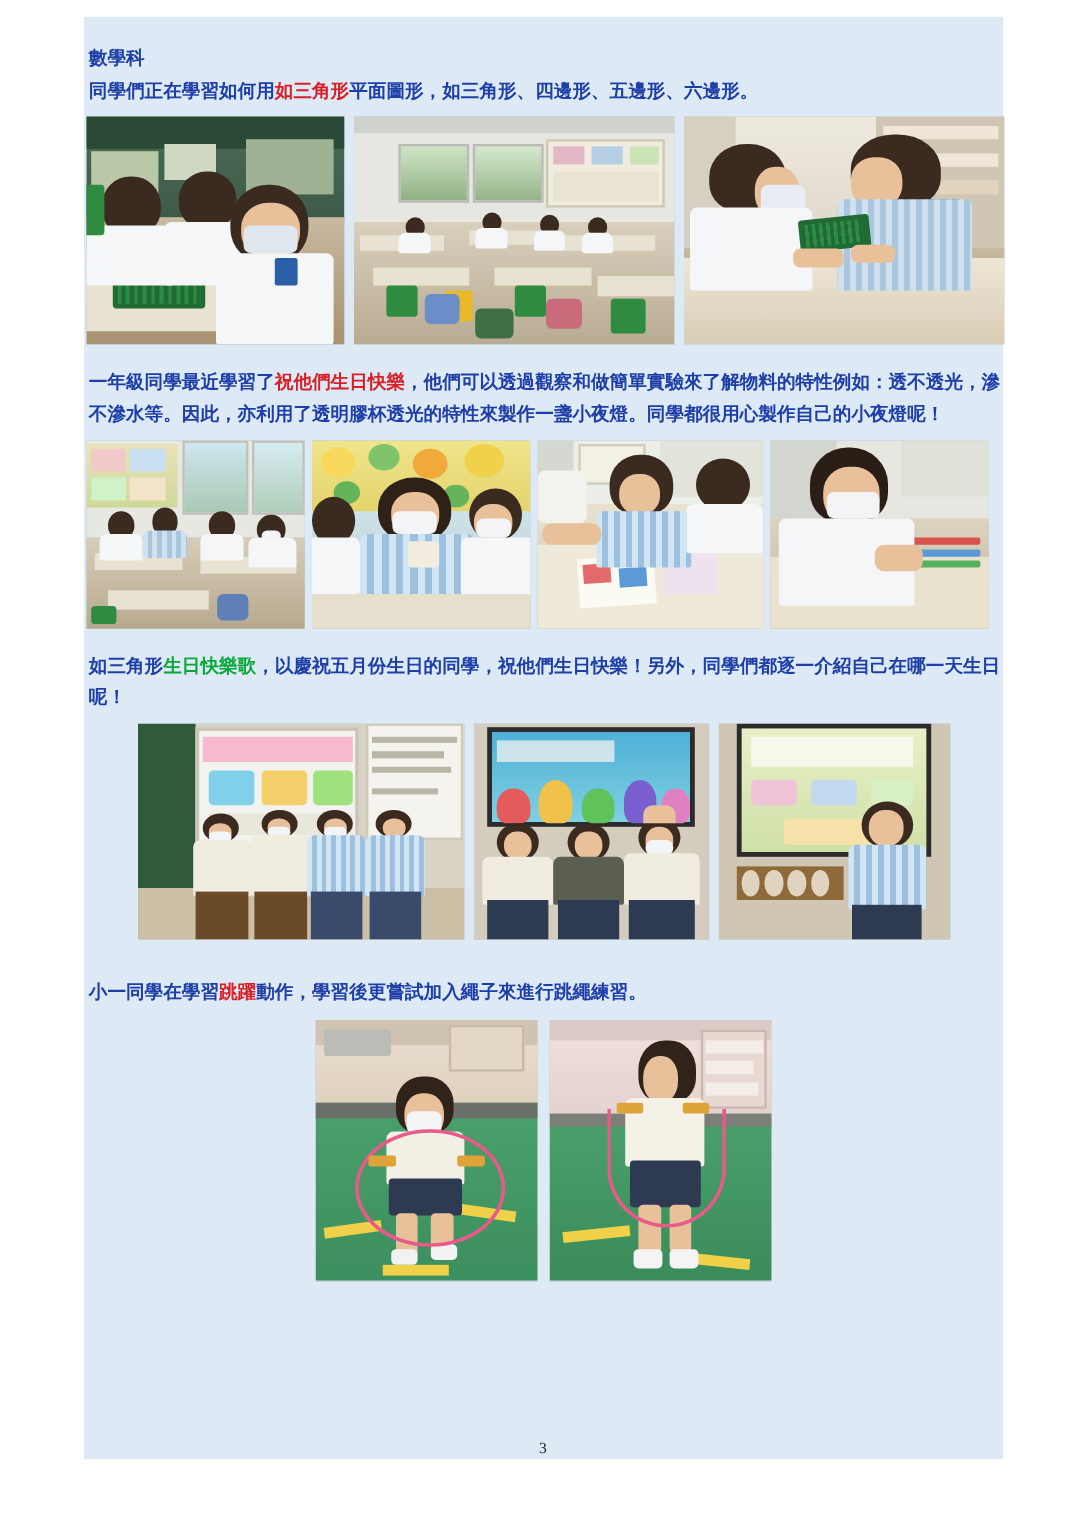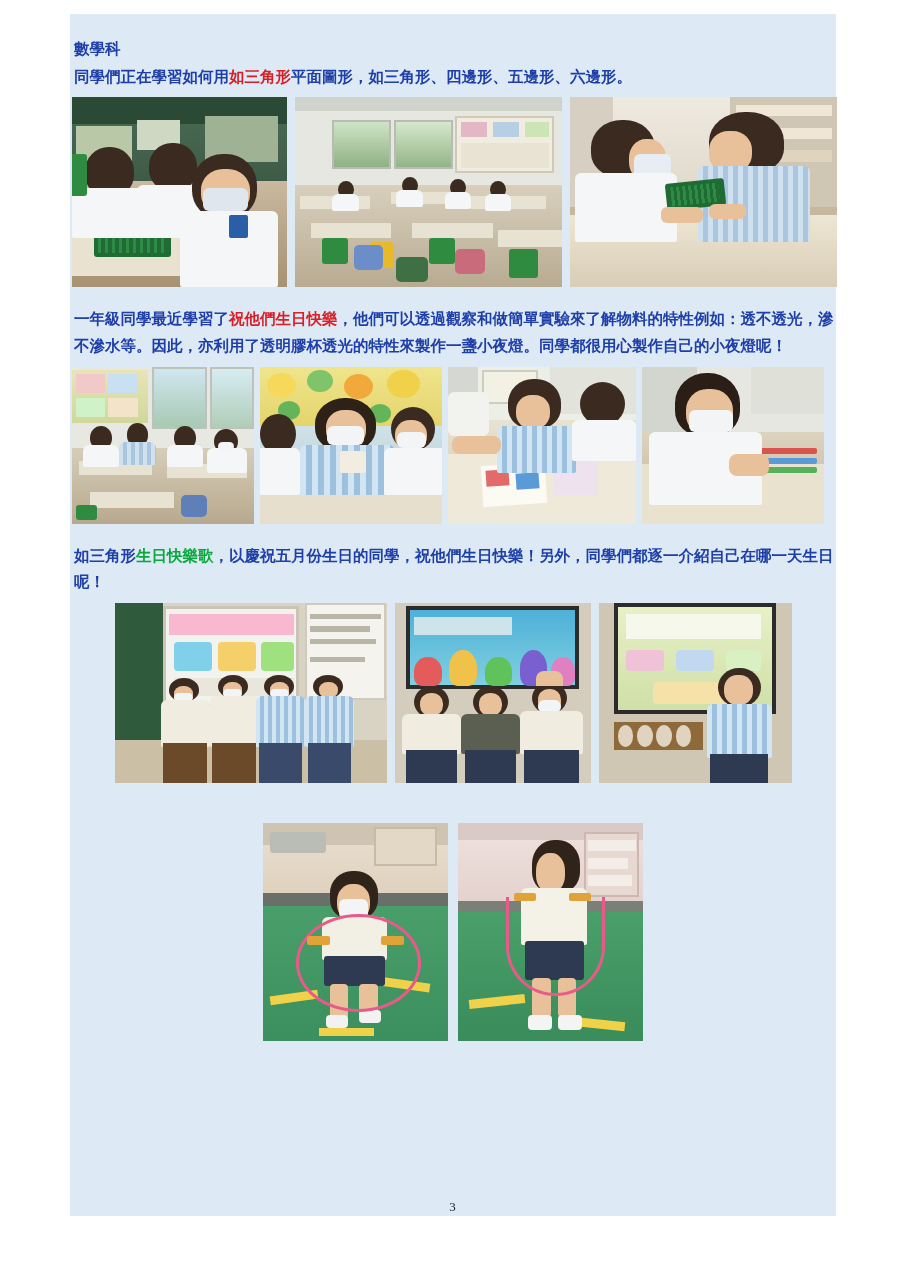--- a/index.html
+++ b/index.html
@@ -438,20 +438,21 @@
           <div class="kid-head" style="left:62%;top:36%;width:22%;height:22%;"></div>
           <div class="kid-face" style="left:65%;top:40%;width:15%;height:17%;"></div>
           <div class="shirt-blue" style="left:56%;top:56%;width:34%;height:30%;background:repeating-linear-gradient(90deg,#d2e5f3 0 5px,#9cc0dd 5px 10px);"></div>
           <div class="blk" style="left:58%;top:84%;width:30%;height:16%;background:#2e3a52;"></div>
         </div>
       </div>
     </div>
 
     <div class="spacer-lg"></div>
 
+    <div class="body-text"><span>小一同學在學習</span><span class="hl-red">跳躍</span><span>動作，學習後更嘗試加入繩子來進行跳繩練習。</span></div>
 
     <div class="row center" style="gap:10px;margin-top:8px;">
 
       <div class="photo" style="width:185px;height:218px;">
         <div class="scene">
           <div class="blk" style="left:0;top:0;width:100%;height:34%;background:linear-gradient(#eadfd0,#ded1bd);"></div>
           <div class="blk" style="left:0;top:0;width:100%;height:10%;background:#cfc4b2;"></div>
           <div class="blk" style="left:4%;top:4%;width:30%;height:10%;background:#b9bdb6;border-radius:3px;"></div>
           <div class="blk" style="left:60%;top:2%;width:34%;height:18%;background:#e3d8c6;border:2px solid #c7bba6;box-sizing:border-box;"></div>
           <div class="blk" style="left:0;top:32%;width:100%;height:68%;background:linear-gradient(#4aa06a,#3c8f5e);"></div>

